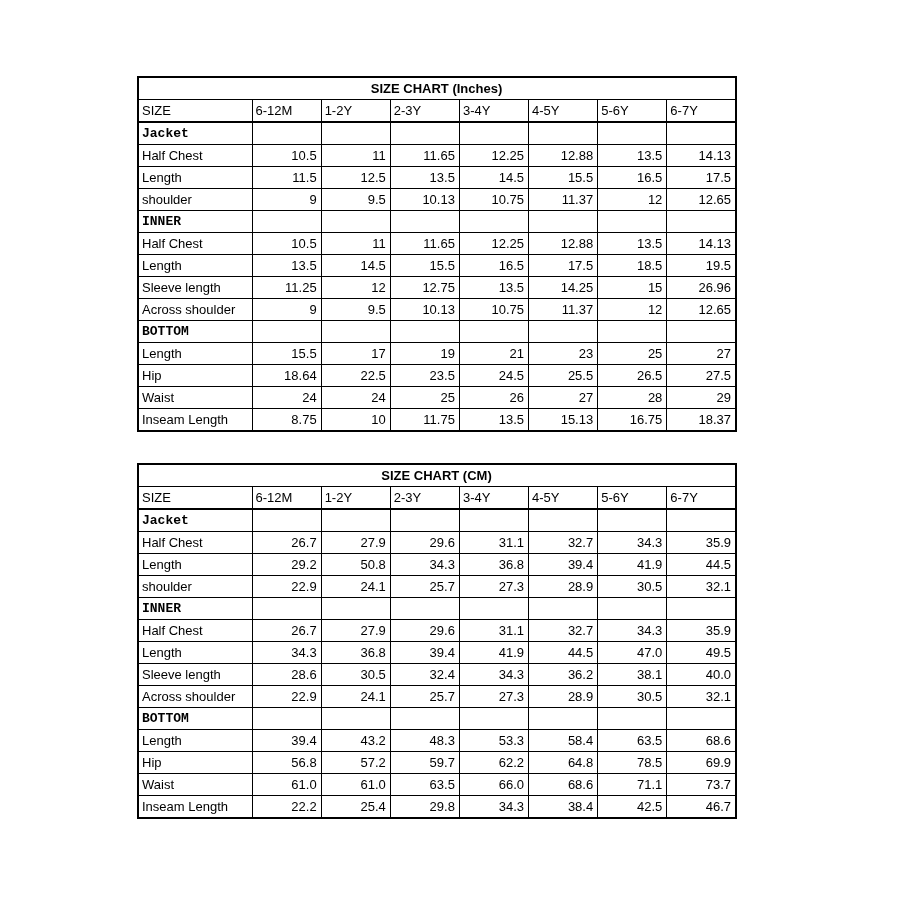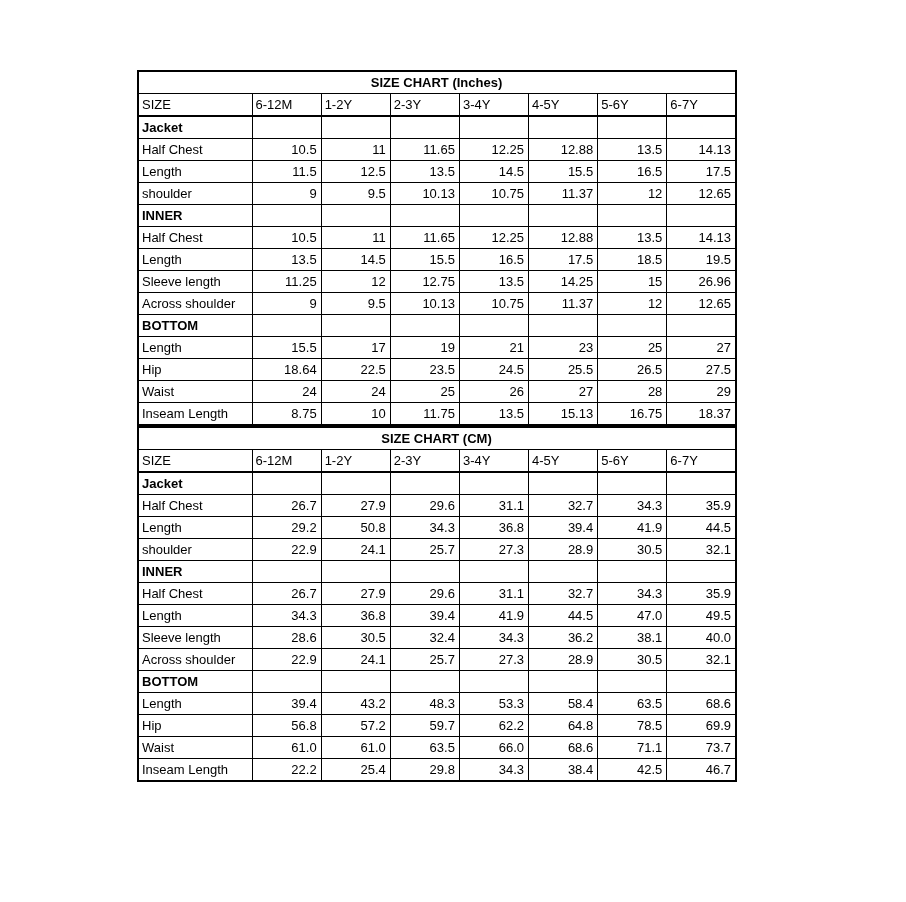--- a/index.html
+++ b/index.html
@@ -8,30 +8,31 @@
     padding: 0;
     width: 906px;
     height: 902px;
     background: #ffffff;
     font-family: "Liberation Sans", sans-serif;
     color: #000000;
   }
   .sheet {
     position: absolute;
     left: 137px;
-    top: 70px;
+    top: 76px;
     width: 600px;
   }
   table.size-table {
     border-collapse: collapse;
     table-layout: fixed;
     width: 600px;
     border: 2px solid #000;
   }
   table.size-table + table.size-table {
+    margin-top: 31px;
   }
   table.size-table td {
     border: 1px solid #000;
     height: 22px;
     padding: 0 4px 0 3px;
     font-size: 13px;
     line-height: 21px;
     white-space: nowrap;
     overflow: hidden;
   }
@@ -41,21 +42,21 @@
     font-weight: bold;
     font-size: 14px;
     border-bottom-width: 2px;
   }
   tr.header-row td {
     font-weight: normal;
     border-bottom-width: 2px;
     text-align: left;
   }
   td.label-cell { text-align: left; }
-  td.label-cell.section { font-weight: bold; }
+  td.label-cell.section { font-weight: bold; font-family: Liberation Mono, monospace; }
   td.value-cell { text-align: right; }
 </style>
 </head>
 <body>
 
 <div class="sheet">
   <table class="size-table">
     <colgroup>
       <col style="width:114px">
       <col>

